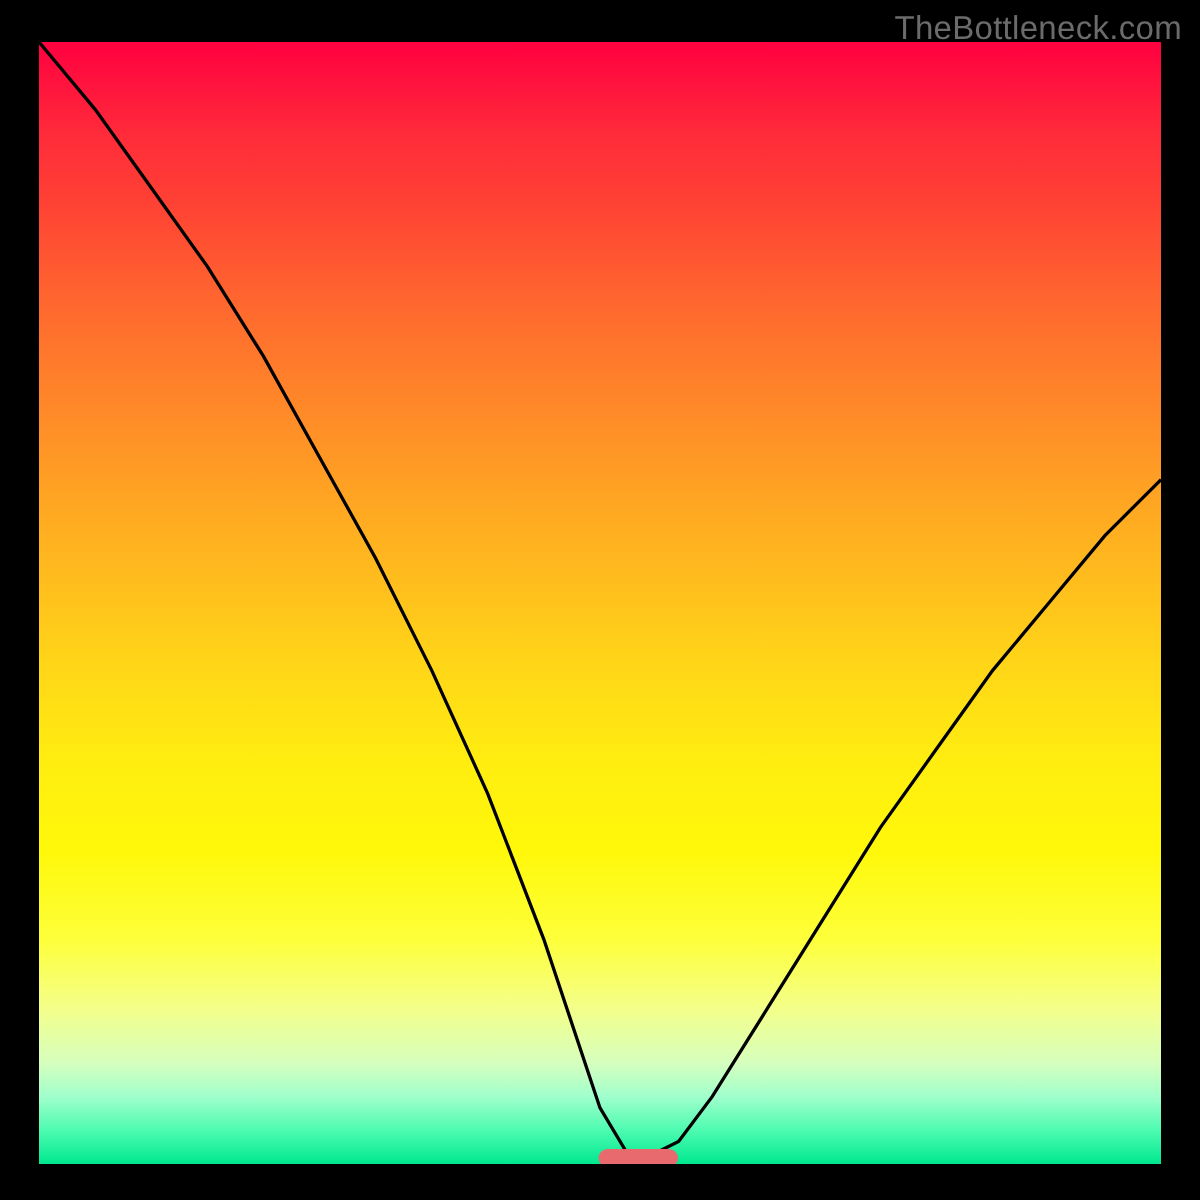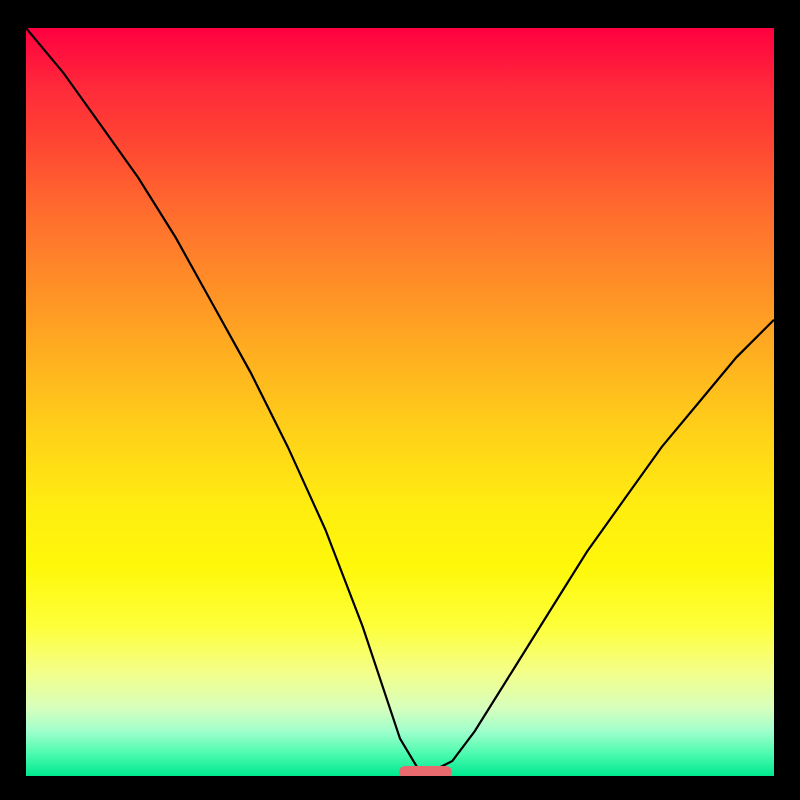--- a/index.html
+++ b/index.html
@@ -69,20 +69,21 @@
     border-radius: 6px;
     background: #e86a6f;
     z-index: 5;
   }
 </style>
 </head>
 <body>
 
 <div class="frame">
 
+  <div class="watermark">TheBottleneck.com</div>
 
   <div class="plot-area">
     <div class="gradient-bg"></div>
 
     <svg class="curve-svg" viewBox="0 0 748 748" preserveAspectRatio="none">
       <path id="curve-path" d="M0.0 0.0 L37.4 44.9 L74.8 97.2 L112.2 149.6 L149.6 209.4 L187.0 276.8 L224.4 344.1 L261.8 418.9 L299.2 501.2 L336.6 598.4 L374.0 710.6 L396.4 748.0 L426.4 733.0 L448.8 703.1 L486.2 643.3 L523.6 583.4 L561.0 523.6 L598.4 471.2 L635.8 418.9 L673.2 374.0 L710.6 329.1 L748.0 291.7" fill="none" stroke="#000000" stroke-width="2.2"></path>
     </svg>
 
     <div id="marker" class="marker" style="left: 372.504px; width: 53.856px; top: 737.512px; background: rgb(232, 106, 111);"></div>
   </div>

